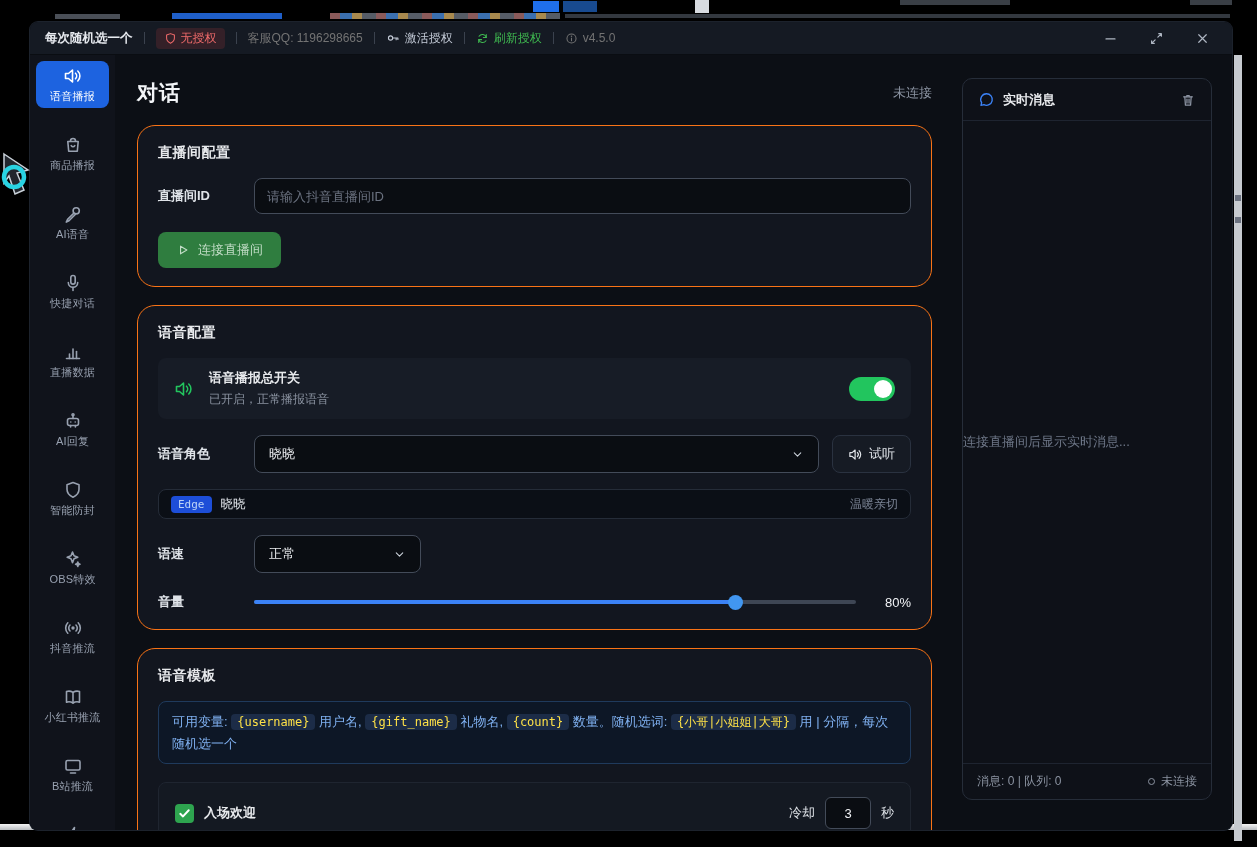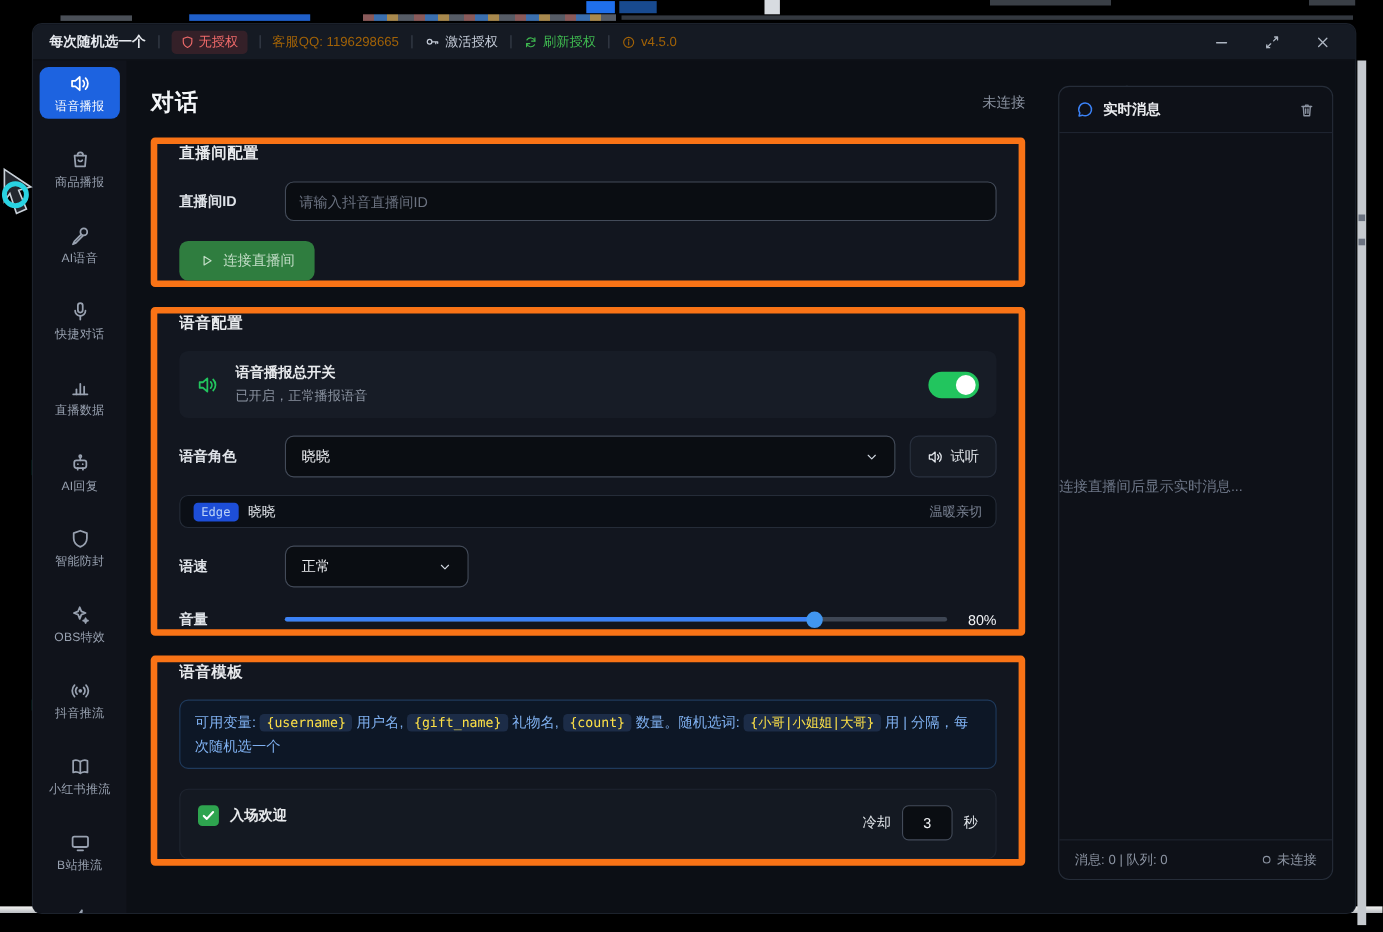--- a/index.html
+++ b/index.html
@@ -21,21 +21,21 @@
 
   
   .titlebar { height:33px; background:#151a23; display:flex; align-items:center;
     padding:0 22px 0 15px; font-size:12px; color:#9aa3b2; border-bottom:1px solid #0a0d12; }
   .titlebar .app-title { color:#e7eaef; font-weight:bold; font-size:12.5px; }
   .tb-sep { width:1px; height:12px; background:#3b424e; margin:0 11px; }
   .lic-badge { display:inline-flex; gap:4px; background:rgba(239,68,68,.14);
     color:#ef6a6a; border-radius:4px; padding:2px 8px; font-size:12px; }
   .tb-item { display:inline-flex; align-items:center; gap:5px; color:#c3cad6; }
   .tb-item.green { color:#3fb950; }
-  .tb-item.dim { color:#a16207; }
+  .tb-item.dim { color:#737373; }
   .win-controls { margin-left:auto; display:flex; align-items:center; gap:30px; color:#aeb6c2; }
   .win-btn { width:16px; height:16px; display:inline-flex; align-items:center; justify-content:center; cursor:default; }
 
   .ic { display:inline-flex; align-items:center; justify-content:center; }
   .ic svg { display:block; }
 
   
   .app-body { position:relative; display:flex; height:775px; }
 
   
@@ -44,21 +44,21 @@
     align-items:center; justify-content:center; color:#98a1b0; cursor:pointer; }
   .side-item .side-label { font-size:11px; margin-top:3px; letter-spacing:.2px; white-space:nowrap; }
   .side-item.active { background:#1d63e0; color:#fff; }
 
   
   .main { flex:none; width:832px; padding:24px 15px 0 22px; position:relative; }
   .main-header { display:flex; align-items:center; margin-bottom:4px; padding-right:0; }
   .page-title { font-size:21px; font-weight:bold; color:#f3f5f8; letter-spacing:1px; }
   .conn-status { margin-left:auto; font-size:13px; color:#8b93a1; }
 
-  .card { background:#12161f; border:6px solid #f97316; border-radius:4px; padding:0 20px;
+  .card { background:#12161f; border:1px solid #f97316; border-radius:18px; padding:18px 20px;
     margin-top:18px; }
   .card h3 { font-size:14px; color:#e8eaed; font-weight:bold; margin-bottom:16px; letter-spacing:.5px; }
   .form-row { display:flex; align-items:center; margin-top:14px; }
   .form-label { width:96px; flex:none; font-size:13px; font-weight:bold; color:#dfe3e8; }
   .text-input { flex:1; height:36px; background:#0a0d12; border:1px solid #434b59; border-radius:8px;
     color:#ef4444; font-size:13px; padding:0 12px; outline:none; font-family:inherit; }
   .text-input::placeholder { color:#6b7280; }
 
   .btn-connect { margin-top:18px; display:inline-flex; align-items:center; gap:8px; height:36px;
     padding:0 18px; background:#2f7d3f; border:none; border-radius:8px; color:#c2ddc6; font-size:13px;
@@ -96,21 +96,21 @@
   .slider .thumb { position:absolute; top:1px; width:15px; height:15px; border-radius:50%; background:#4196f0; }
   .volume-val { flex:1; text-align:right; font-size:13px; color:#f0f2f5; }
 
   
   .hint-box { background:#0d1726; border:1px solid #1f3a5c; border-radius:8px; padding:9px 13px;
     font-size:13px; color:#7fb0f0; line-height:21px; }
   .code-chip { background:#1c2c47; color:#fde047; border-radius:4px; padding:1px 6px; font-size:12px;
     font-family:"DejaVu Sans Mono","Liberation Mono",monospace; }
   .tpl-item { margin-top:18px; background:#141922; border:1px solid #1f2530; border-radius:8px;
     padding:14px 16px 16px; }
-  .tpl-head { display:flex; }
+  .tpl-head { display:flex; align-items:center; }
   .checkbox { width:19px; height:19px; border-radius:4px; background:#2ea44f; display:flex;
     align-items:center; justify-content:center; flex:none; cursor:pointer; }
   .tpl-label { margin-left:10px; font-size:13px; font-weight:bold; color:#e8eaed; }
   .cool-group { margin-left:auto; display:flex; align-items:center; gap:10px; font-size:13px; color:#dfe3e8; }
   .cool-input { width:46px; height:32px; background:#0a0d12; border:1px solid #434b59; border-radius:6px;
     color:#f0f2f5; font-size:13px; text-align:center; outline:none; font-family:inherit; }
 
   
   .main-scrollbar { position:absolute; left:906px; top:12px; width:7px; height:750px; }
   .main-scrollbar .thumb { position:absolute; top:11px; left:0; width:7px; height:387px;

